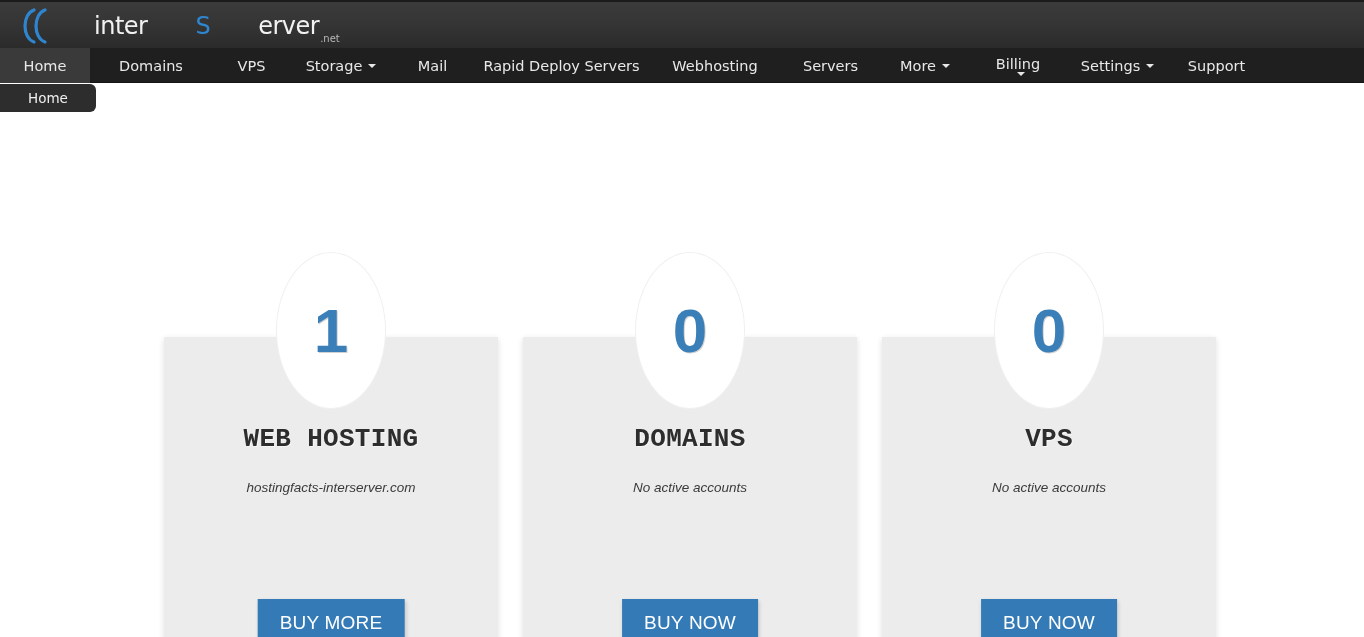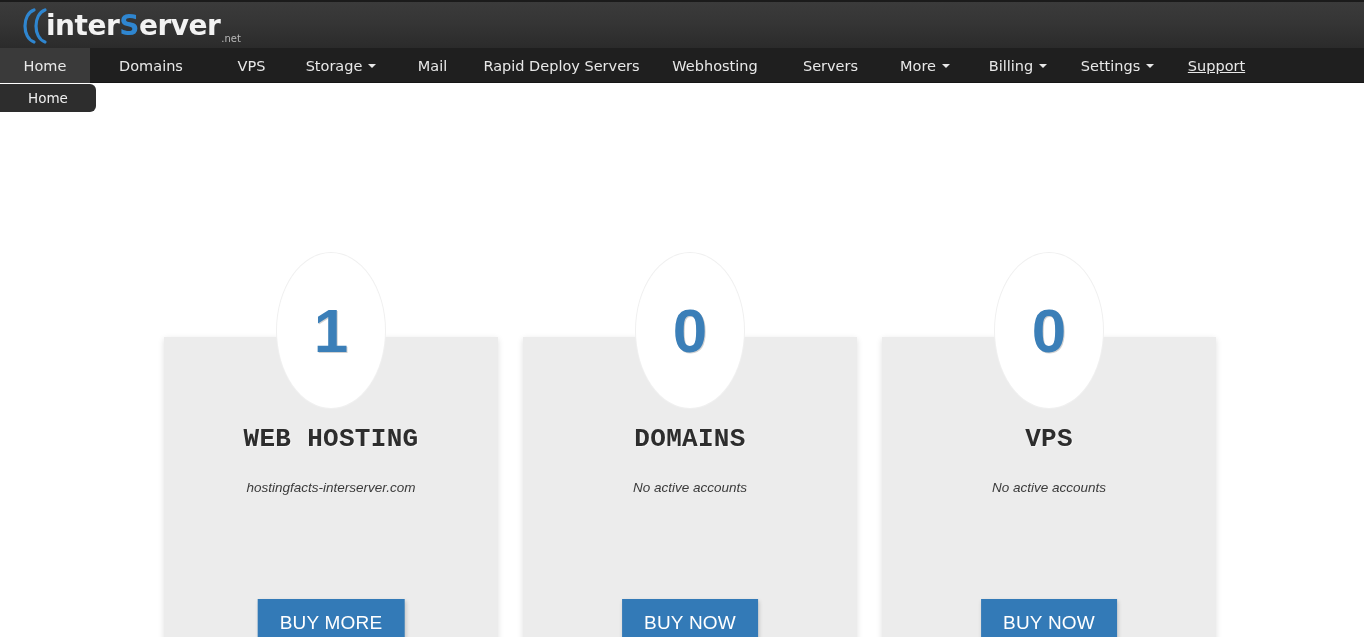--- a/index.html
+++ b/index.html
@@ -34,24 +34,25 @@
   .logo-arcs {
     display: inline-block;
     width: 34px;
     height: 40px;
     position: relative;
     margin-right: -2px;
   }
   .logo-arcs svg { display: block; }
   .logo-word {
     font-family: "DejaVu Sans", sans-serif;
-    font-size: 28px;
-    font-weight: 700;
+    font-size: 24px;
+    font-weight: 400;
     letter-spacing: -0.5px;
     line-height: 40px;
+    margin-left: 48px;
   }
   .logo-white { color: #f2f2f2; }
   .logo-blue  { color: #2f86d0; }
   .logo-net {
     font-family: "DejaVu Sans", sans-serif;
     font-size: 10px;
     color: #b9b9b9;
     font-weight: 400;
     margin-left: 1px;
     align-self: flex-end;
@@ -243,29 +244,29 @@
     <a class="nav-item" style="width: 132px;">
       <span>Webhosting</span>
     </a>
     <a class="nav-item" style="width: 99px; align-items: center;">
       <span>Servers</span>
     </a>
     <a class="nav-item" style="width: 90px;">
       <span>More</span>
       <span class="caret"></span>
     </a>
-    <a class="nav-item" style="width: 96px;">
+    <a class="nav-item" style="width: 96px; flex-direction: column;">
       <span>Billing</span>
       <span class="caret"></span>
     </a>
     <a class="nav-item" style="width: 103px; align-items: center;">
       <span>Settings</span>
       <span class="caret"></span>
     </a>
-    <a class="nav-item" style="width: 95px; text-decoration: underline;">
+    <a class="nav-item" style="width: 95px;">
       <span>Support</span>
     </a>
   </nav>
 
 <div class="breadcrumb-bar">
   <span class="breadcrumb-tab">Home</span>
 </div>
 
 <div class="cards" id="cards">
     <div class="card c1">

